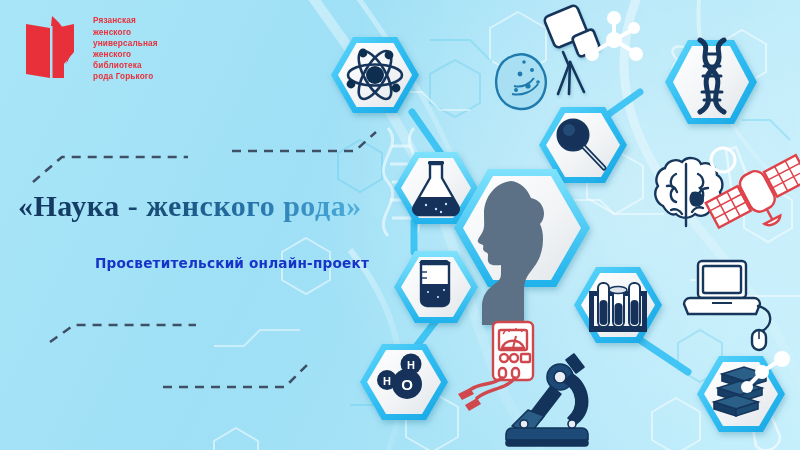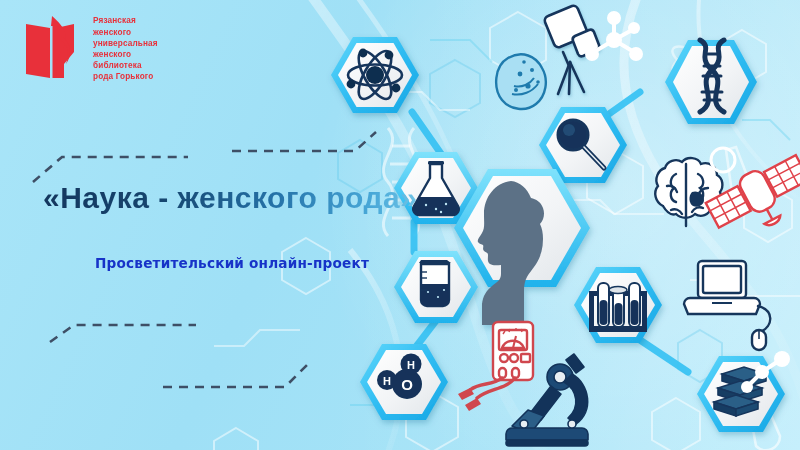--- a/index.html
+++ b/index.html
@@ -23,28 +23,27 @@
   #logo{position:absolute;left:22px;top:12px;display:flex;align-items:center;gap:9px;}
   #logo .mark{width:62px;height:74px;flex:0 0 auto;}
   #logo .words{
     color:#e8303a;font-weight:bold;font-size:8.2px;line-height:11.2px;
     letter-spacing:.15px;white-space:nowrap;
   }
   #logo .words div{display:block;}
 
   
   #headline{
-    position:absolute;left:18px;top:180px;width:400px;
-    font-family:Liberation Sans, sans-serif;
+    position:absolute;left:18px;top:188px;width:400px;
+    font-family:Liberation Serif, serif;
     font-weight:bold;font-size:30px;letter-spacing:.5px;
     line-height:36px;white-space:nowrap;
     background:linear-gradient(95deg,#14365e 0%,#16466f 30%,#2572a8 58%,#48a8d8 82%,#86d3ee 100%);
     -webkit-background-clip:text;background-clip:text;color:transparent;
     text-shadow:none;
-    margin-left:25px;
   }
   #subtitle{
     position:absolute;left:95px;top:255px;
     font-family:"DejaVu Sans", sans-serif;
     font-weight:bold;font-size:14.5px;letter-spacing:.2px;
     color:#1733c8;white-space:nowrap;
     transform:scaleX(.94);transform-origin:left center;
   }
 </style>
 </head>

